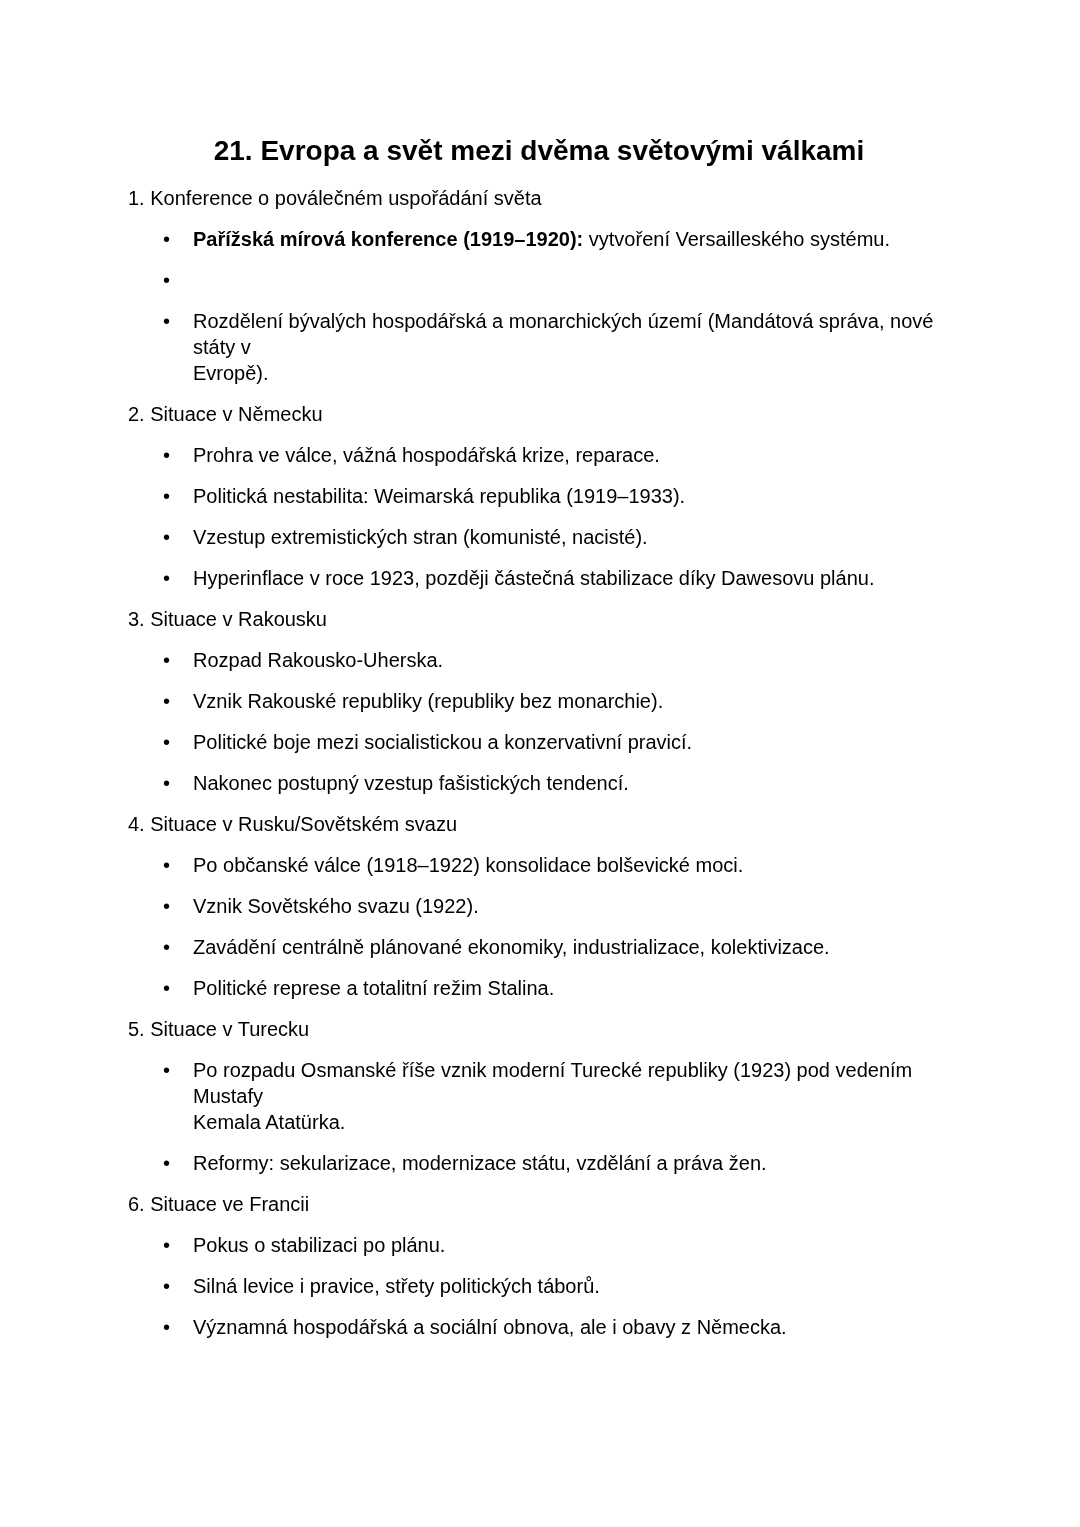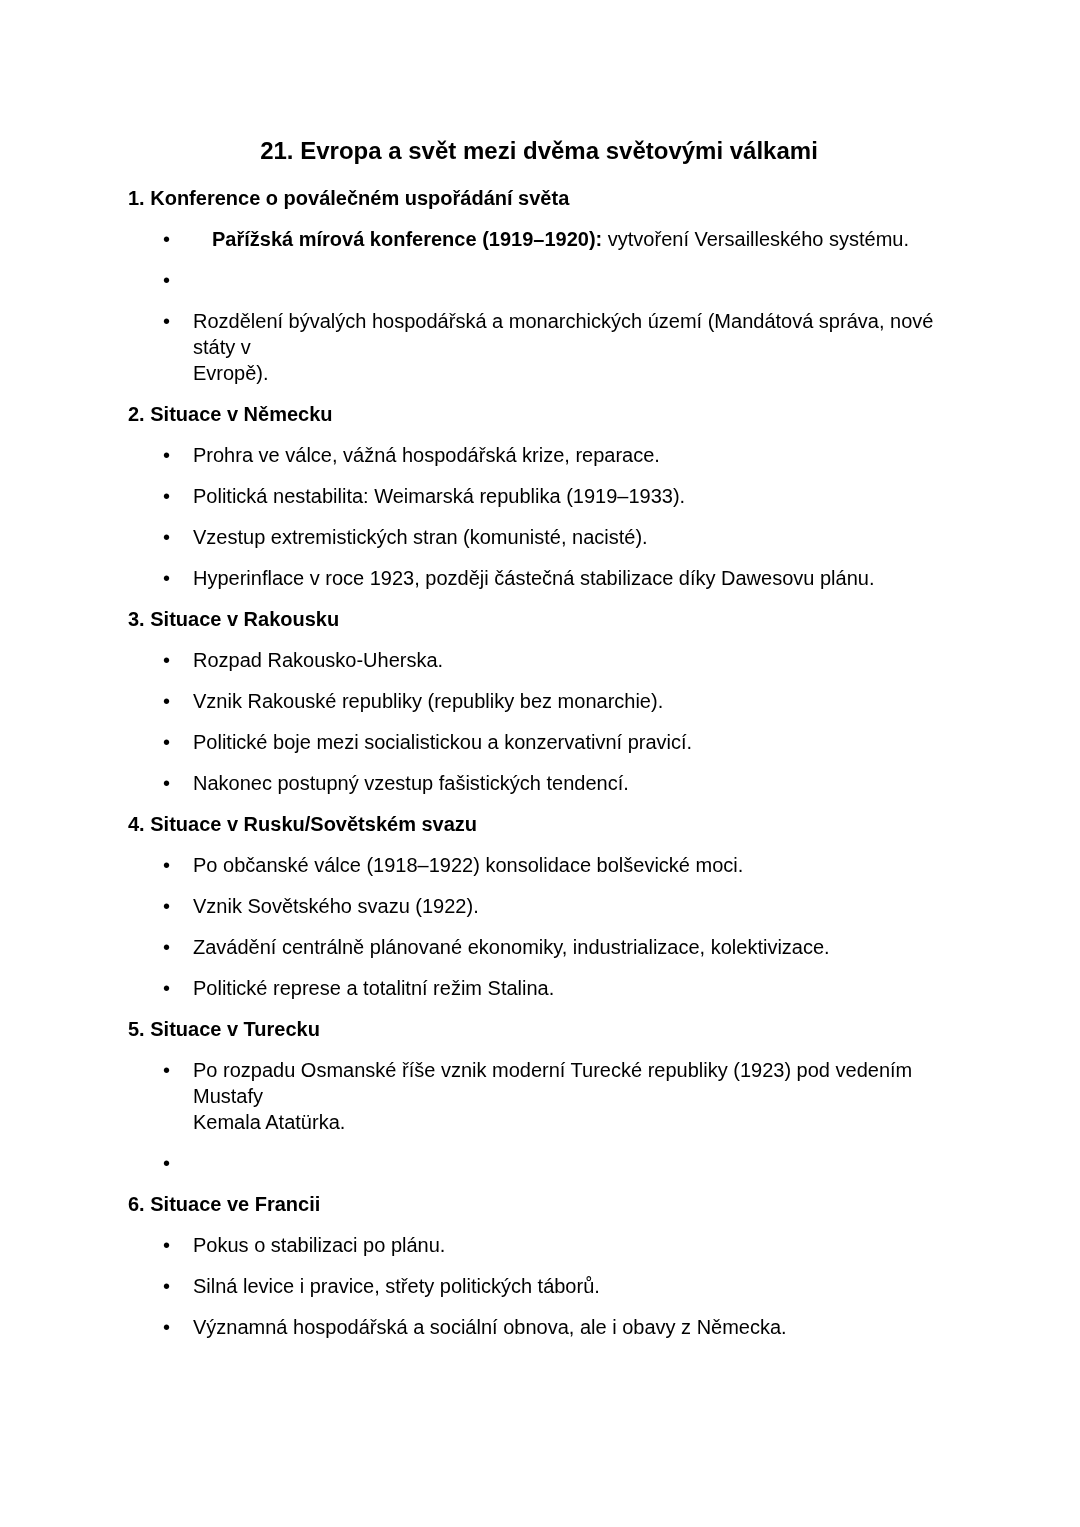--- a/index.html
+++ b/index.html
@@ -8,51 +8,51 @@
     width: 1080px;
     height: 1527px;
     font-family: "Liberation Sans", sans-serif;
     color: #000000;
     overflow: hidden;
   }
   .page {
     padding: 133px 130px 0 128px;
   }
   .doc-title {
-    font-size: 24px;
+    font-size: 28px;
     line-height: 35px;
     font-weight: 700;
     text-align: center;
     margin-bottom: 17px;
   }
   .sec-heading {
     font-size: 20px;
     line-height: 26px;
-    font-weight: 700;
+    font-weight: 400;
     margin-bottom: 15px;
   }
   .bullet {
     display: flex;
     align-items: flex-start;
     margin-bottom: 15px;
   }
   .bullet .marker {
     flex: 0 0 30px;
     margin-left: 35px;
     font-size: 20px;
     line-height: 26px;
   }
   .bullet .text {
     font-size: 20px;
     line-height: 26px;
     white-space: pre-wrap;
     max-width: 792px;
     font-weight: 400;
   }
-  .bullet .text b { font-weight: 700; margin-left: 19px; }
+  .bullet .text b { font-weight: 700; }
 </style>
 </head>
 <body>
 
 <div class="page">
 
   <h1 class="doc-title">21. Evropa a svět mezi dvěma světovými válkami</h1>
 
   <section>
     <h2 class="sec-heading">1. Konference o poválečném uspořádání světa</h2>
@@ -132,20 +132,21 @@
 
   <section>
     <h2 class="sec-heading">5. Situace v Turecku</h2>
     <div class="bullet">
       <span class="marker">•</span>
       <p class="text">Po rozpadu Osmanské říše vznik moderní Turecké republiky (1923) pod vedením Mustafy
 Kemala Atatürka.</p>
     </div>
     <div class="bullet">
       <span class="marker">•</span>
+      <p class="text">Reformy: sekularizace, modernizace státu, vzdělání a práva žen.</p>
     </div>
   </section>
 
   <section>
     <h2 class="sec-heading">6. Situace ve Francii</h2>
     <div class="bullet">
       <span class="marker">•</span>
       <p class="text">Pokus o stabilizaci po plánu.</p>
     </div>
     <div class="bullet">

